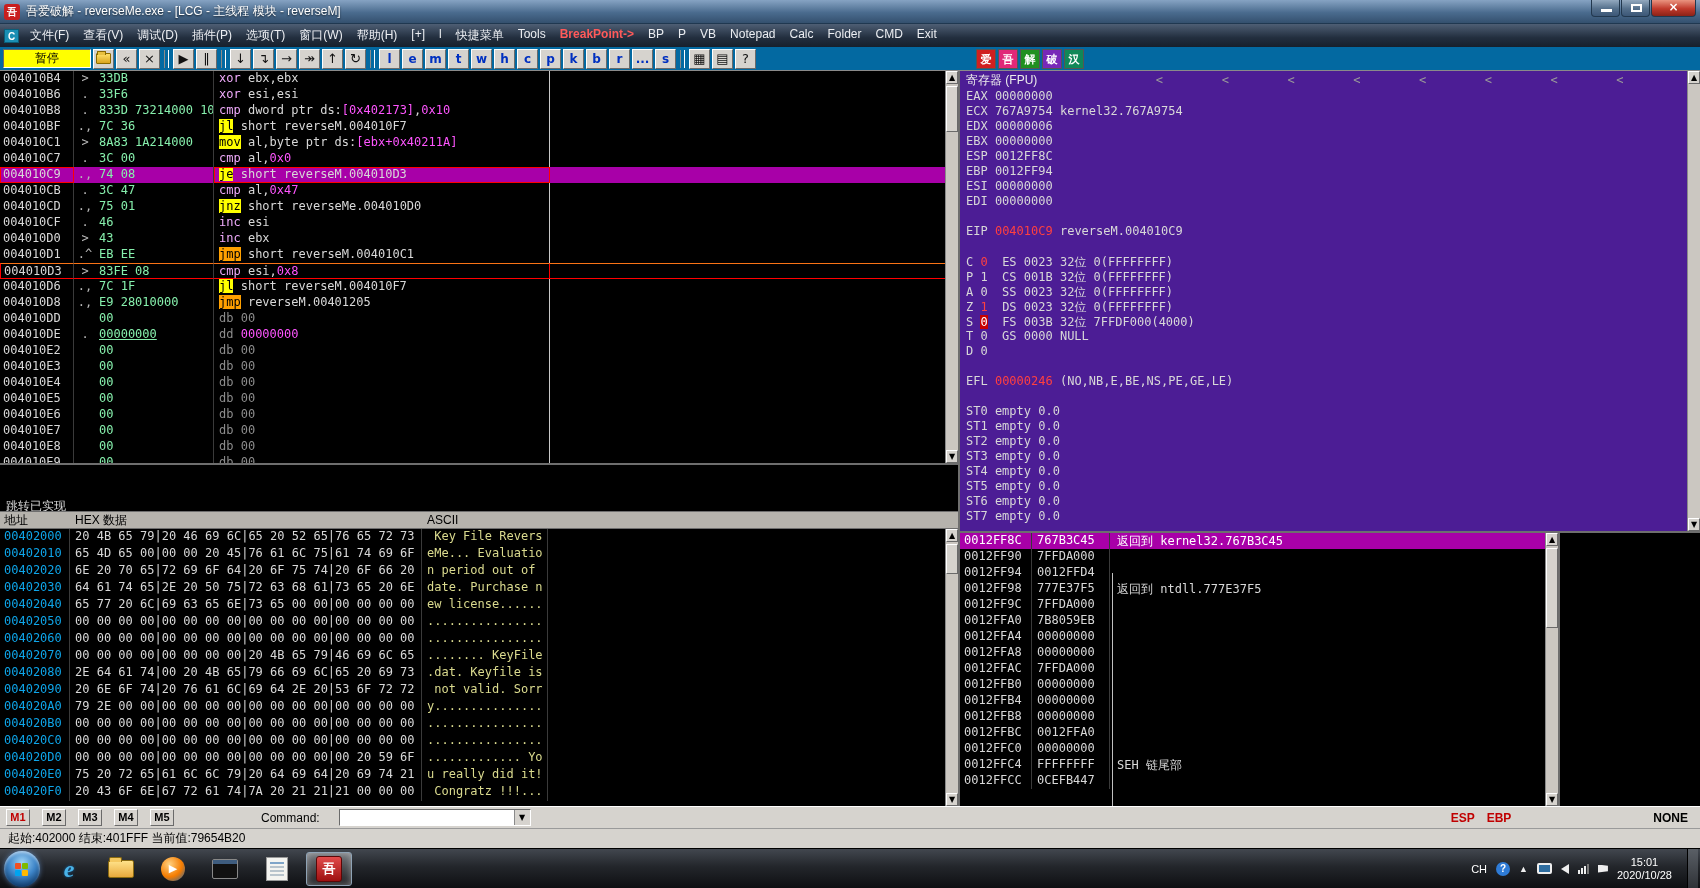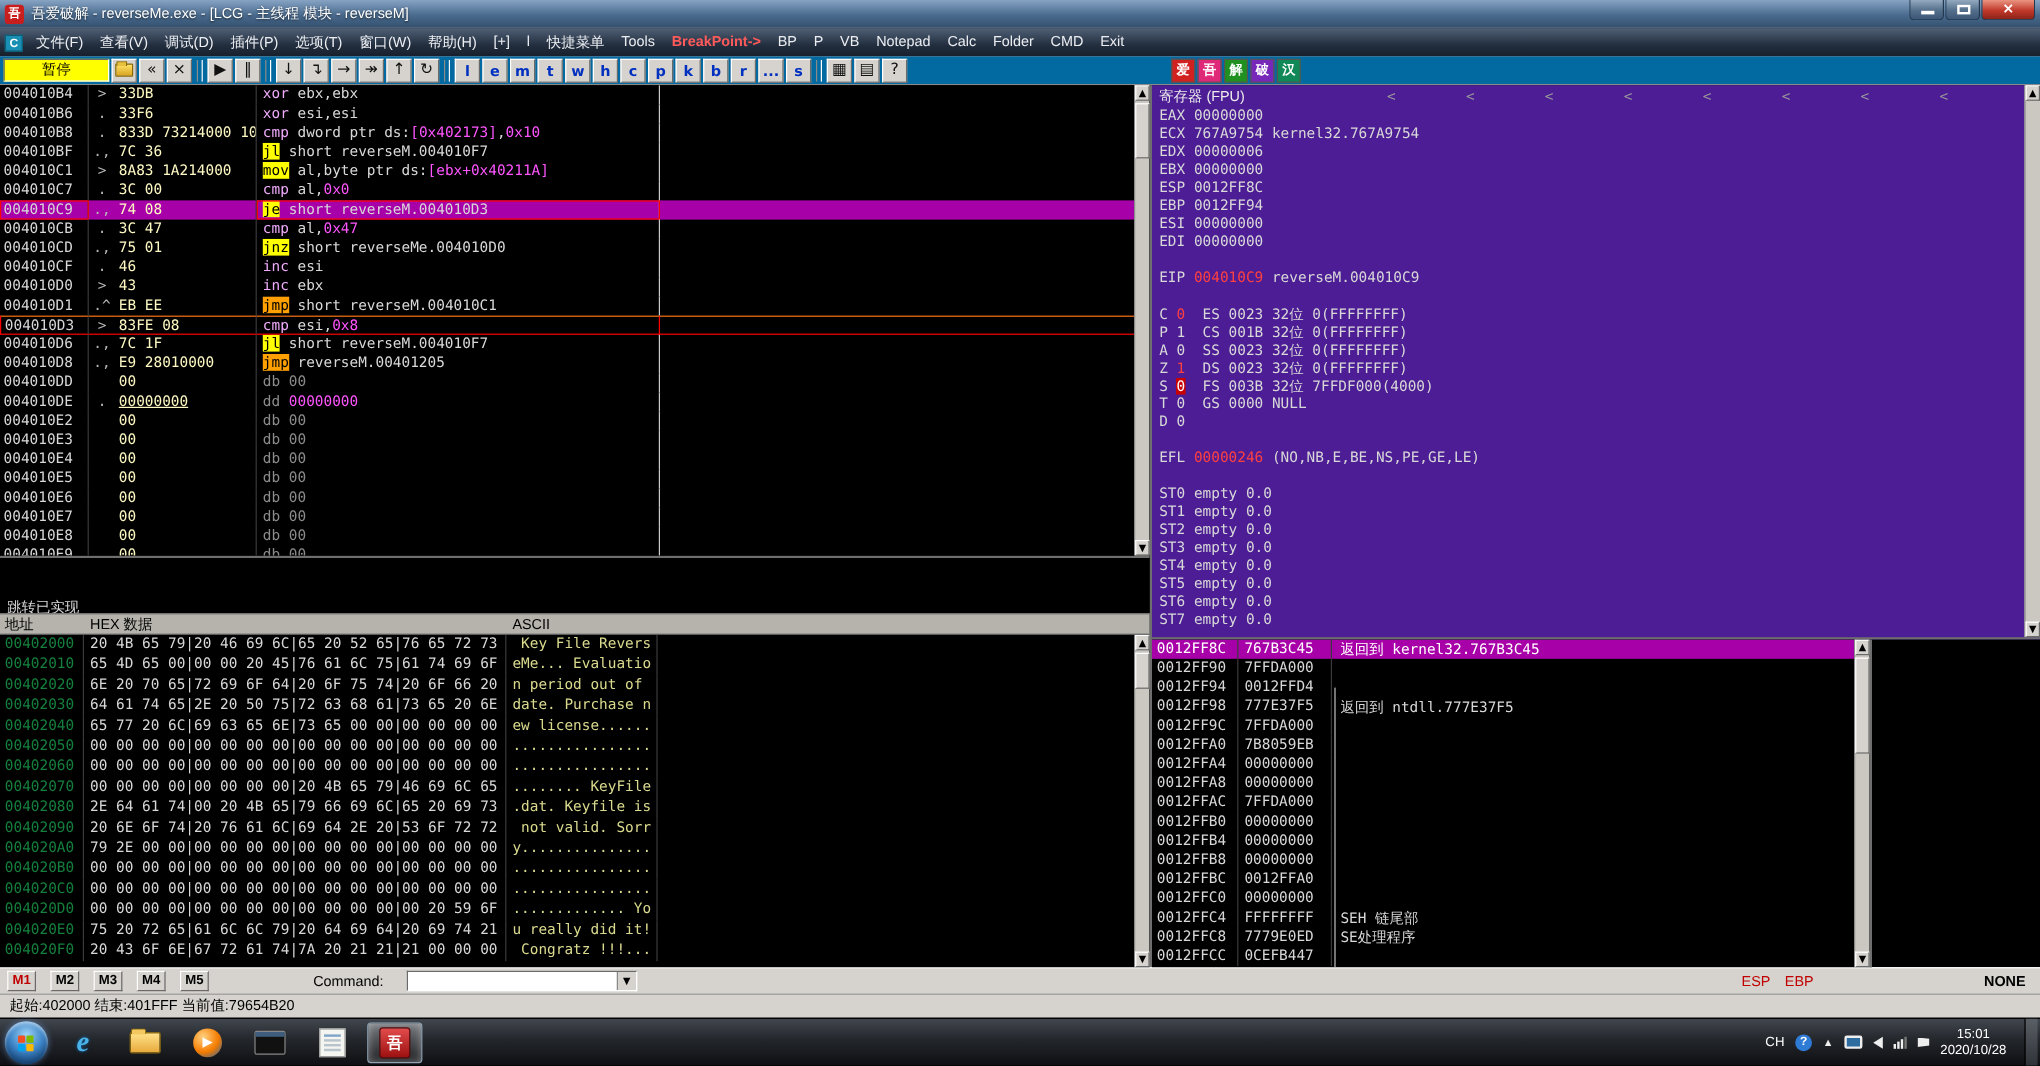--- a/index.html
+++ b/index.html
@@ -49,21 +49,21 @@
   .main{flex:1;display:flex;background:#000;min-height:0}
   .mono{font:12px "DejaVu Sans Mono",monospace;white-space:pre}
   .left{width:960px;display:flex;flex-direction:column;border-right:2px solid #6E6E6E}
   .disasm{height:392px;position:relative;overflow:hidden;background:#000}
   .rowsbox{position:absolute;left:0;top:0;right:13px;bottom:0;overflow:hidden}
 
   .drow{display:flex;height:16px;line-height:16px;font:12px "DejaVu Sans Mono",monospace;white-space:pre}
   .dc{height:16px;overflow:hidden}
   .c-addr{width:74px;padding-left:3px;border-right:1px solid #3A3A3A;color:#D8D8D8}
   .c-mark{width:22px;text-align:center;color:#B8B8B8}
-  .c-bytes{width:118px;padding-left:3px;border-right:1px solid #3A3A3A;color:#fef9c3}
+  .c-bytes{width:118px;padding-left:3px;border-right:1px solid #3A3A3A;color:#86efac}
   .c-ins{width:336px;padding-left:5px;border-right:1px solid #C8C8C8}
   .c-com{flex:1}
   .drow.sel{background:#A800A8}
   .boxred{outline:1px solid #FF0000;outline-offset:-1px}
   .drow.frame .dc{border-top:1px solid #f97316;border-bottom:1px solid #FF0000}
   .drow.frame .c-addr{border-left:1px solid #FF0000}
   .drow.frame .c-ins{border-right:1px solid #FF0000}
   .und{text-decoration:underline}
 
   .seg-w{color:#D8D8D8}.seg-g{color:#f0abfc}.seg-m{color:#FF55FF}.seg-d{color:#8C8C8C}
@@ -72,21 +72,21 @@
 
   .info{height:48px;border-top:2px solid #6E6E6E;background:#000;color:#D8D8D8;padding:4px 0 0 6px}
   .info div{height:19px;line-height:19px}
 
   .dumphdr{height:18px;background:#B6B3AD;border-top:1px solid #6E6E6E;border-bottom:1px solid #6E6E6E;
     display:flex;align-items:center;font-size:12px;color:#000}
   .h-addr{width:70px;padding-left:4px}.h-hex{width:352px;padding-left:5px}.h-ascii{width:126px;padding-left:5px}
   .dump{flex:1;position:relative;overflow:hidden;background:#000}
 
   .hrow{display:flex;height:17px;line-height:17px;font:12px "DejaVu Sans Mono",monospace;white-space:pre}
-  .d-addr{width:70px;padding-left:4px;border-right:1px solid #3A3A3A;color:#15803d;overflow:hidden}
+  .d-addr{width:70px;padding-left:4px;border-right:1px solid #3A3A3A;color:#0ea5e9;overflow:hidden}
   .d-hex{width:352px;padding-left:5px;border-right:1px solid #3A3A3A;color:#D8D8D8;overflow:hidden}
   .d-ascii{width:126px;padding-left:5px;border-right:1px solid #3A3A3A;color:#DADA8E;overflow:hidden}
   .d-fill{flex:1}
 
   .right{flex:1;display:flex;flex-direction:column;background:#4c1d95;min-width:0}
   .registers{height:460px;position:relative;overflow:hidden}
   .reghdr{height:18px;display:flex;align-items:center;color:#ECECEC;font-size:12px;padding:0 18px 0 6px}
   .chevs{flex:1;display:flex;justify-content:space-evenly;color:#9A9A9A;font:12px "DejaVu Sans Mono",monospace;margin-left:60px}
   .reglines{position:absolute;left:0;top:18px;right:13px;bottom:0;overflow:hidden}
   .regline{height:15px;line-height:15px;padding-left:6px;font:12px "DejaVu Sans Mono",monospace;white-space:pre;overflow:hidden}
@@ -113,21 +113,21 @@
     padding:0 6px;font-size:12px;color:#000;gap:3px}
   .mbtn{width:24px;height:17px;background:#D6D3CE;border:1px solid;border-color:#FFF #6A6A6A #6A6A6A #FFF;
     font:bold 11px/15px "Liberation Sans",sans-serif;text-align:center;cursor:pointer}
   .mred{color:#C00000}
   .cmdlabel{margin-left:84px;margin-right:16px}
   .combo{width:192px;height:17px;background:#FFF;border:1px solid;border-color:#6A6A6A #FFF #FFF #6A6A6A;display:flex}
   .combo input{flex:1;border:none;outline:none;font:12px "Liberation Sans",sans-serif;padding:0 3px;background:#FFF}
   .cbtn{width:16px;background:#D6D3CE;border-left:1px solid #8A8A8A;font:8px/15px "DejaVu Sans",sans-serif;
     text-align:center;cursor:pointer}
   .sbright{margin-left:auto;display:flex;gap:12px;align-items:center}
-  .regtag{color:#C00000;font-weight:normal}
+  .regtag{color:#C00000;font-weight:bold}
   .nonetag{margin-left:130px;margin-right:6px;font-weight:bold}
   .statusline{height:20px;background:#D6D3CE;border-top:1px solid #9A9A9A;display:flex;align-items:center;
     padding:0 8px;font-size:12px;color:#000}
 
   
   .taskbar{position:absolute;left:0;bottom:0;width:1700px;height:40px;display:flex;align-items:center;
     gap:6px;padding:0 0 0 4px;background:linear-gradient(#42474F,#23262B 45%,#0E0F12);border-top:1px solid #000}
   .orb{width:36px;height:36px;border-radius:50%;position:relative;cursor:pointer;
     background:radial-gradient(circle at 50% 32%,#9FD4F7 0%,#3E85C8 45%,#123E6E 78%,#071F3A 100%);
     box-shadow:inset 0 2px 3px rgba(255,255,255,.55),0 0 5px rgba(120,180,255,.5)}
@@ -397,21 +397,20 @@
               <div class="srow"><span class="s-addr">0012FFA0</span><span class="s-val">7B8059EB</span><span class="s-com"></span></div>
               <div class="srow"><span class="s-addr">0012FFA4</span><span class="s-val">00000000</span><span class="s-com"></span></div>
               <div class="srow"><span class="s-addr">0012FFA8</span><span class="s-val">00000000</span><span class="s-com"></span></div>
               <div class="srow"><span class="s-addr">0012FFAC</span><span class="s-val">7FFDA000</span><span class="s-com"></span></div>
               <div class="srow"><span class="s-addr">0012FFB0</span><span class="s-val">00000000</span><span class="s-com"></span></div>
               <div class="srow"><span class="s-addr">0012FFB4</span><span class="s-val">00000000</span><span class="s-com"></span></div>
               <div class="srow"><span class="s-addr">0012FFB8</span><span class="s-val">00000000</span><span class="s-com"></span></div>
               <div class="srow"><span class="s-addr">0012FFBC</span><span class="s-val">0012FFA0</span><span class="s-com"></span></div>
               <div class="srow"><span class="s-addr">0012FFC0</span><span class="s-val">00000000</span><span class="s-com"></span></div>
               <div class="srow"><span class="s-addr">0012FFC4</span><span class="s-val">FFFFFFFF</span><span class="s-com">SEH 链尾部</span></div>
-              <div class="srow"><span class="s-addr">0012FFC8</span><span class="s-val">7779E0ED</span><span class="s-com">SE处理程序</span></div>
               <div class="srow"><span class="s-addr">0012FFCC</span><span class="s-val">0CEFB447</span><span class="s-com"></span></div>
             </div>
           <div class="bracket"></div>
           <div class="vscroll">
             <div class="sarr up">▲</div>
             <div class="sarr dn">▼</div>
             <div class="sthumb" style="top:15px;height:80px"></div>
           </div>
         </div>
         <div class="stackvoid"></div>

